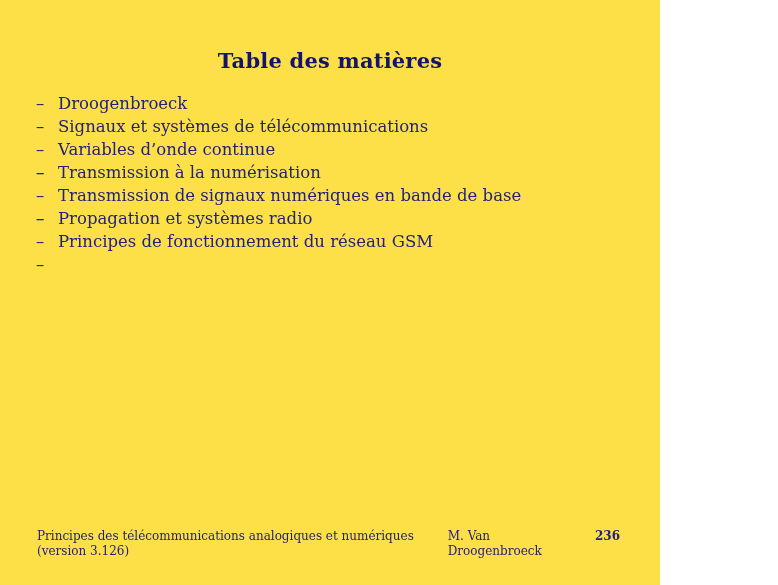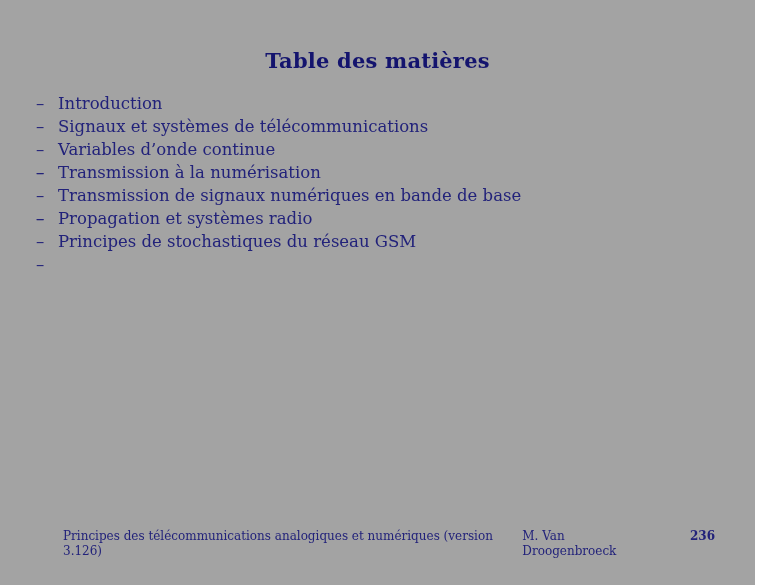--- a/index.html
+++ b/index.html
@@ -2,23 +2,23 @@
 <html><head>
 <meta charset="utf-8">
 <style>
   html, body {
     margin: 0;
     padding: 0;
     background: #ffffff;
   }
   .slide {
     position: relative;
-    width: 755px;
+    width: 660px;
     height: 585px;
-    background: #a3a3a3;
+    background: #fde047;
     overflow: hidden;
     font-family: "DejaVu Serif", "Liberation Serif", serif;
   }
   .slide-title {
     position: absolute;
     top: 48px;
     left: 0;
     width: 100%;
     text-align: center;
     font-size: 21px;
@@ -53,42 +53,41 @@
     position: absolute;
     top: 529px;
     left: 37px;
     right: 40px;
     display: flex;
     justify-content: space-between;
     align-items: baseline;
     color: #22227a;
     font-size: 12px;
     line-height: 15px;
-    margin-left: 26px;
   }
   .footer-right {
     display: flex;
     align-items: baseline;
     gap: 33px;
   }
   .footer-page {
     font-weight: bold;
   }
 </style>
 </head>
 <body>
 
 <div class="slide">
 
   <div class="slide-title">Table des matières</div>
 
   <ul class="toc-list">
     <li class="toc-item">
       <span class="toc-dash">–</span>
-      <span>Introduction</span>
+      <span>Droogenbroeck</span>
     </li>
     <li class="toc-item">
       <span class="toc-dash">–</span>
       <span>Signaux et systèmes de télécommunications</span>
     </li>
     <li class="toc-item">
       <span class="toc-dash">–</span>
       <span>Variables d’onde continue</span>
     </li>
     <li class="toc-item">
@@ -104,21 +103,21 @@
     </li>
     <li class="toc-item">
       <span class="toc-dash">–</span>
     </li>
     <li class="toc-item">
       <span class="toc-dash">–</span>
       <span>Propagation et systèmes radio</span>
     </li>
     <li class="toc-item">
       <span class="toc-dash">–</span>
-      <span>Principes de stochastiques du réseau GSM</span>
+      <span>Principes de fonctionnement du réseau GSM</span>
     </li>
     <li class="toc-item">
       <span class="toc-dash">–</span>
     </li>
   </ul>
 
   <div class="footer">
     <span class="footer-left">Principes des télécommunications analogiques et numériques (version 3.126)</span>
     <span class="footer-right">
       <span>M. Van Droogenbroeck</span>

